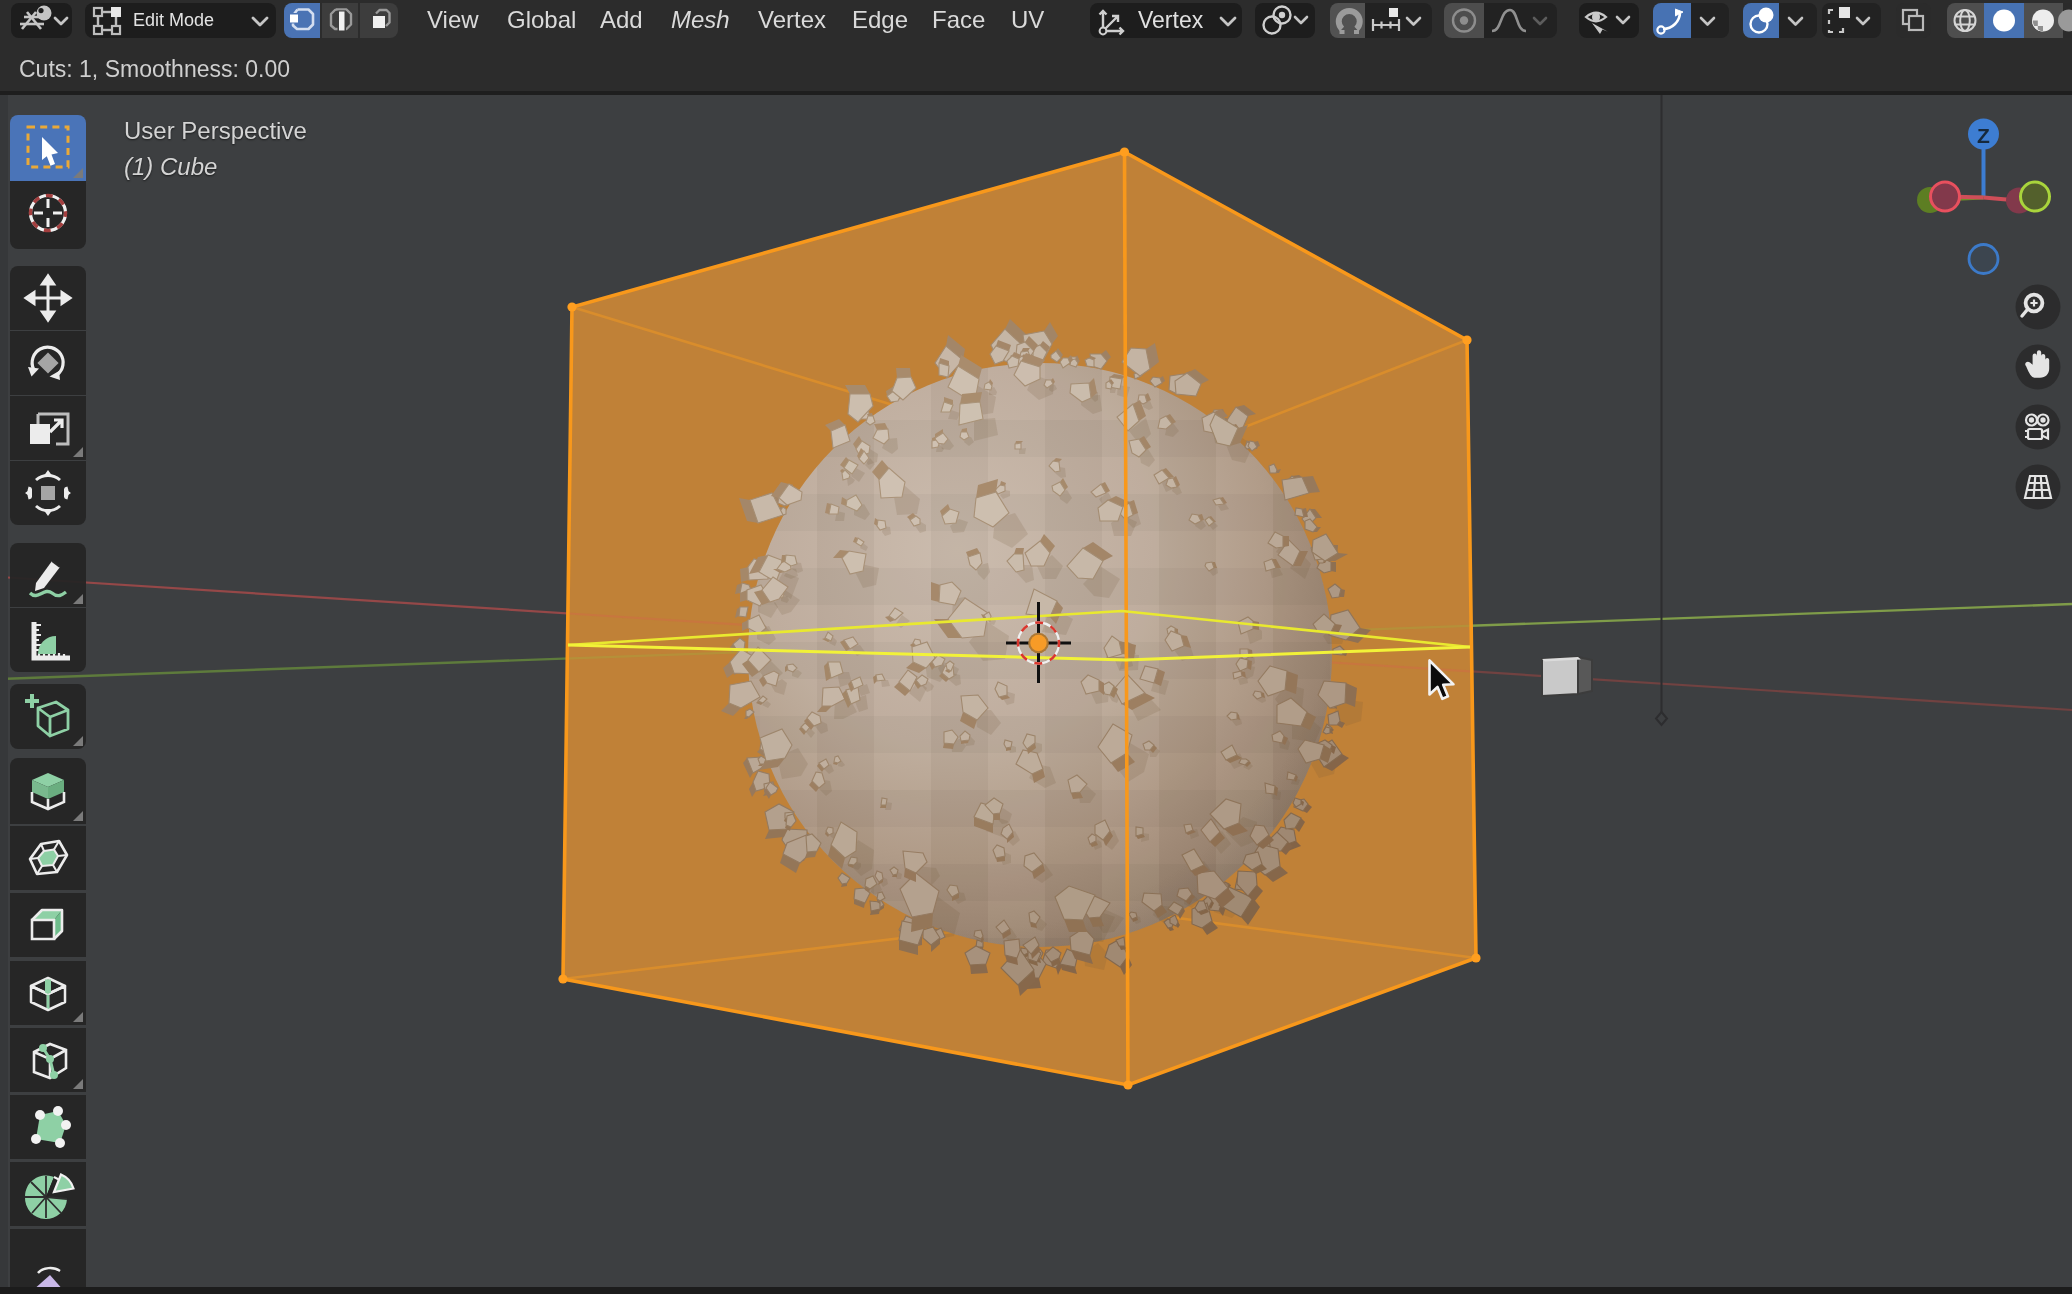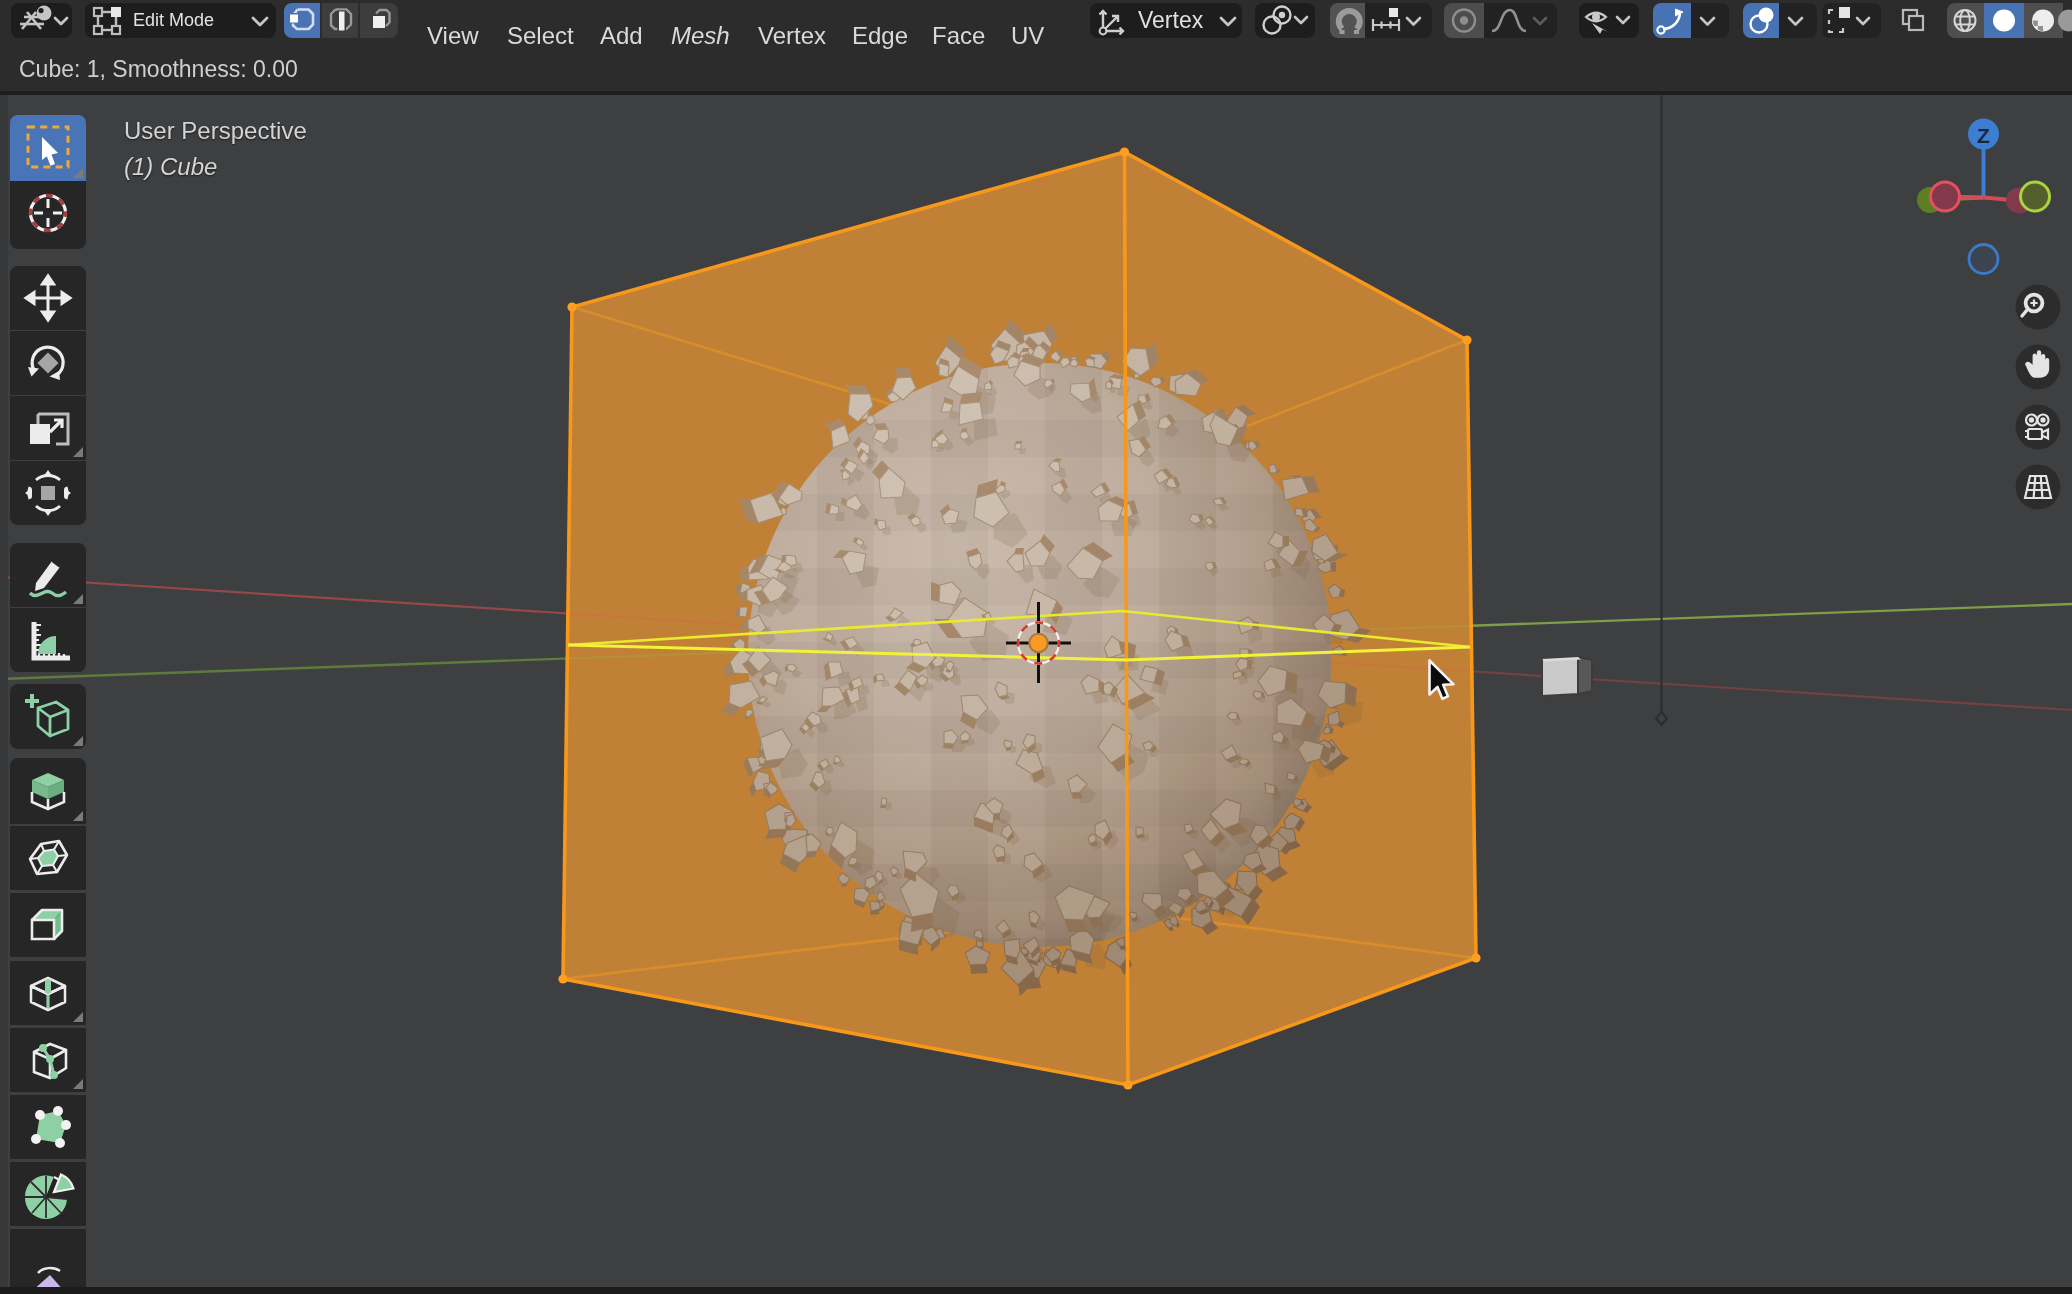--- a/index.html
+++ b/index.html
@@ -2,21 +2,21 @@
 <html><head>
 <meta charset="utf-8">
 <style>
 * { margin:0; padding:0; box-sizing:border-box; }
 html,body { width:2072px; height:1294px; overflow:hidden; background:#2c2c2c;
   font-family:"Liberation Sans", sans-serif; }
 #page { position:relative; width:2072px; height:1294px; }
 #vp { position:absolute; left:0; top:95px; width:2072px; height:1199px; background:#3d3f41; }
 #scene { position:absolute; left:0; top:0; }
 .hbtn { position:absolute; background:#1d1d1d; border-radius:8px; top:3px; height:35px; }
-.menu { position:absolute; top:0; height:40px; line-height:40px; color:#dadada; font-size:24px;margin-top:16px; }
+.menu { position:absolute; top:0; height:40px; line-height:40px; color:#dadada; font-size:24px; }
 #row2txt { position:absolute; left:19px; top:56px; color:#cfcfcf; font-size:23px; }
 .vptext { position:absolute; color:#d4d4d4; font-size:24px; text-shadow:0 1px 2px rgba(0,0,0,0.6); }
 </style>
 </head>
 <body>
 <div id="page">
 
 <div id="hdr" style="position:absolute;left:0;top:0;width:2072px;height:95px;background:#2c2c2c;z-index:5;">
 <div class="hbtn" style="left:11px;width:61px;">
 <svg width="61" height="35" viewBox="0 0 61 35">
@@ -62,21 +62,21 @@
 <rect x="53.5" y="7.5" width="8.5" height="21" fill="#3d3d3d"></rect>
 <rect x="55" y="8.5" width="5.5" height="19" fill="#f0f0f0"></rect>
 <g fill="none" stroke="#9a9a9a" stroke-width="2.4" stroke-linejoin="round">
 <path d="M92 10.5 L95.5 7 L102.5 7 L105.5 10 L105.5 19.5 L102 23"></path>
 </g>
 <rect x="87.5" y="11.5" width="13.5" height="13.5" fill="#3d3d3d"></rect>
 <rect x="89" y="13" width="12" height="12" fill="#f0f0f0"></rect>
 </svg>
 </div>
       <div class="menu" style="left:427px;">View</div>
-<div class="menu" style="left:507px;">Select</div>
+<div class="menu" style="left:507px;">Global</div>
 <div class="menu" style="left:600px;">Add</div>
 <div class="menu" style="left:671px;font-style:italic;">Mesh</div>
 <div class="menu" style="left:758px;">Vertex</div>
 <div class="menu" style="left:852px;">Edge</div>
 <div class="menu" style="left:932px;">Face</div>
 <div class="menu" style="left:1011px;">UV</div>
 <div class="hbtn" style="left:1090px;width:152px;">
 <svg width="36" height="35" viewBox="0 0 36 35" style="position:absolute;left:4px;top:0;">
 <g stroke="#cfcfcf" stroke-width="2.4" fill="none">
 <path d="M9 28 L9 8 M5.5 11.5 L9 8 L12.5 11.5"></path>
@@ -173,21 +173,21 @@
 <circle cx="57" cy="17.5" r="11" fill="#fff"></circle>
 <circle cx="96" cy="17.5" r="11" fill="#ededed"></circle>
 <path d="M96 28.5 A 11 11 0 0 1 85 17.5 L96 17.5 Z" fill="#ededed"></path>
 <g fill="#8f8f8f">
             <path d="M85.8 17.5 L90.8 17.5 L90.8 23 L87.2 23 A 11 11 0 0 1 85.8 17.5 Z"></path>
 <path d="M90.8 23 L96 23 L96 28.5 A 11 11 0 0 1 90.8 26.6 Z"></path>
           </g>
 <circle cx="122" cy="17.5" r="11" fill="#9a9a9a"></circle>
 </svg>
       </div>
-      <div id="row2txt">Cube: 1, Smoothness: 0.00</div>
+      <div id="row2txt">Cuts: 1, Smoothness: 0.00</div>
 <div style="position:absolute;left:0;top:91px;width:2072px;height:4px;background:#1e1e1e;"></div>
 </div>
 
   <div id="vp"></div>
   <svg id="scene" width="2072" height="1294" viewBox="0 0 2072 1294">
   <defs>
 <radialGradient id="sph" cx="0.36" cy="0.32" r="0.80">
 <stop offset="0" stop-color="#c9baab"></stop>
 <stop offset="0.42" stop-color="#bdab9b"></stop>
 <stop offset="0.66" stop-color="#af9985"></stop>

